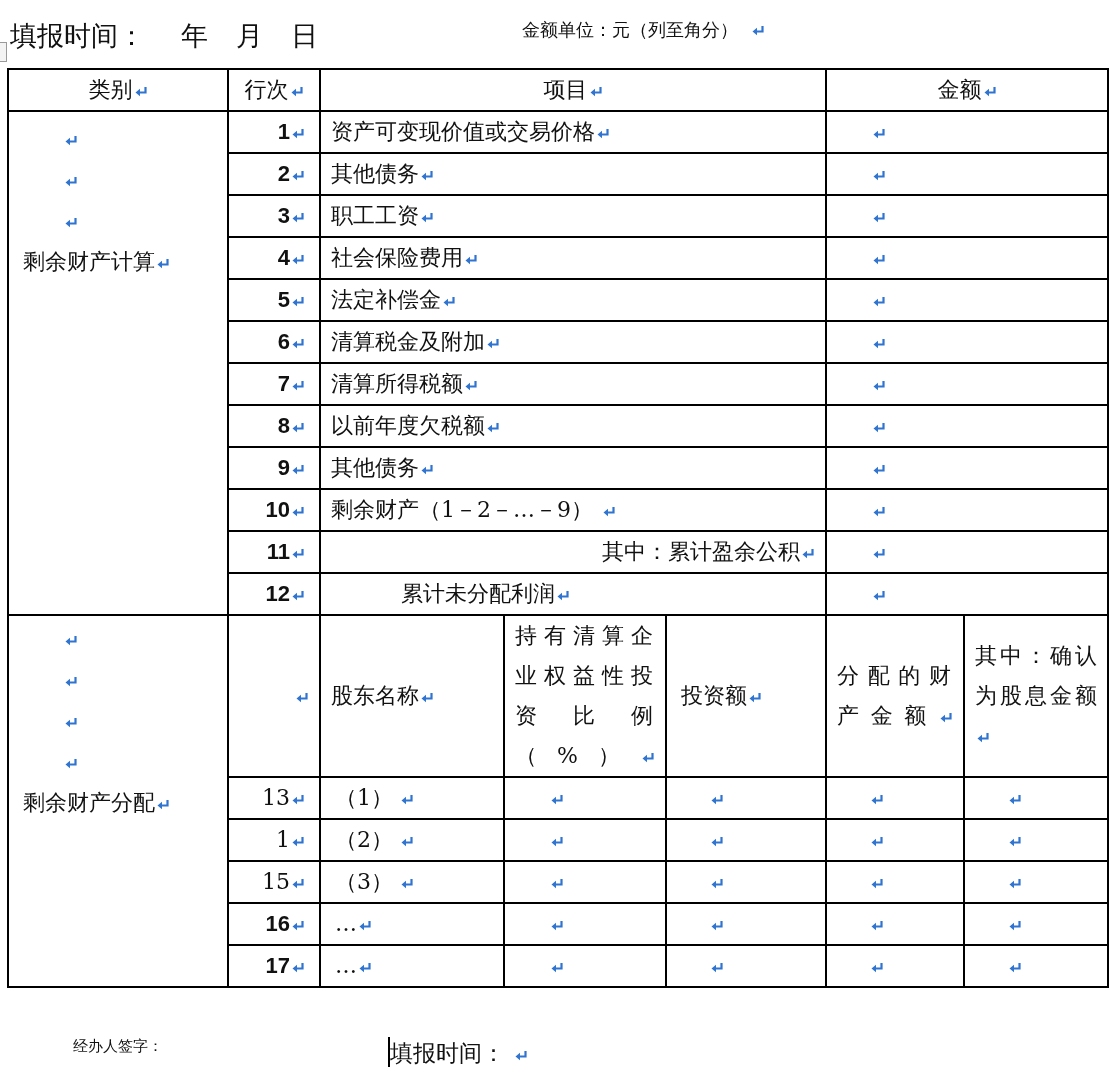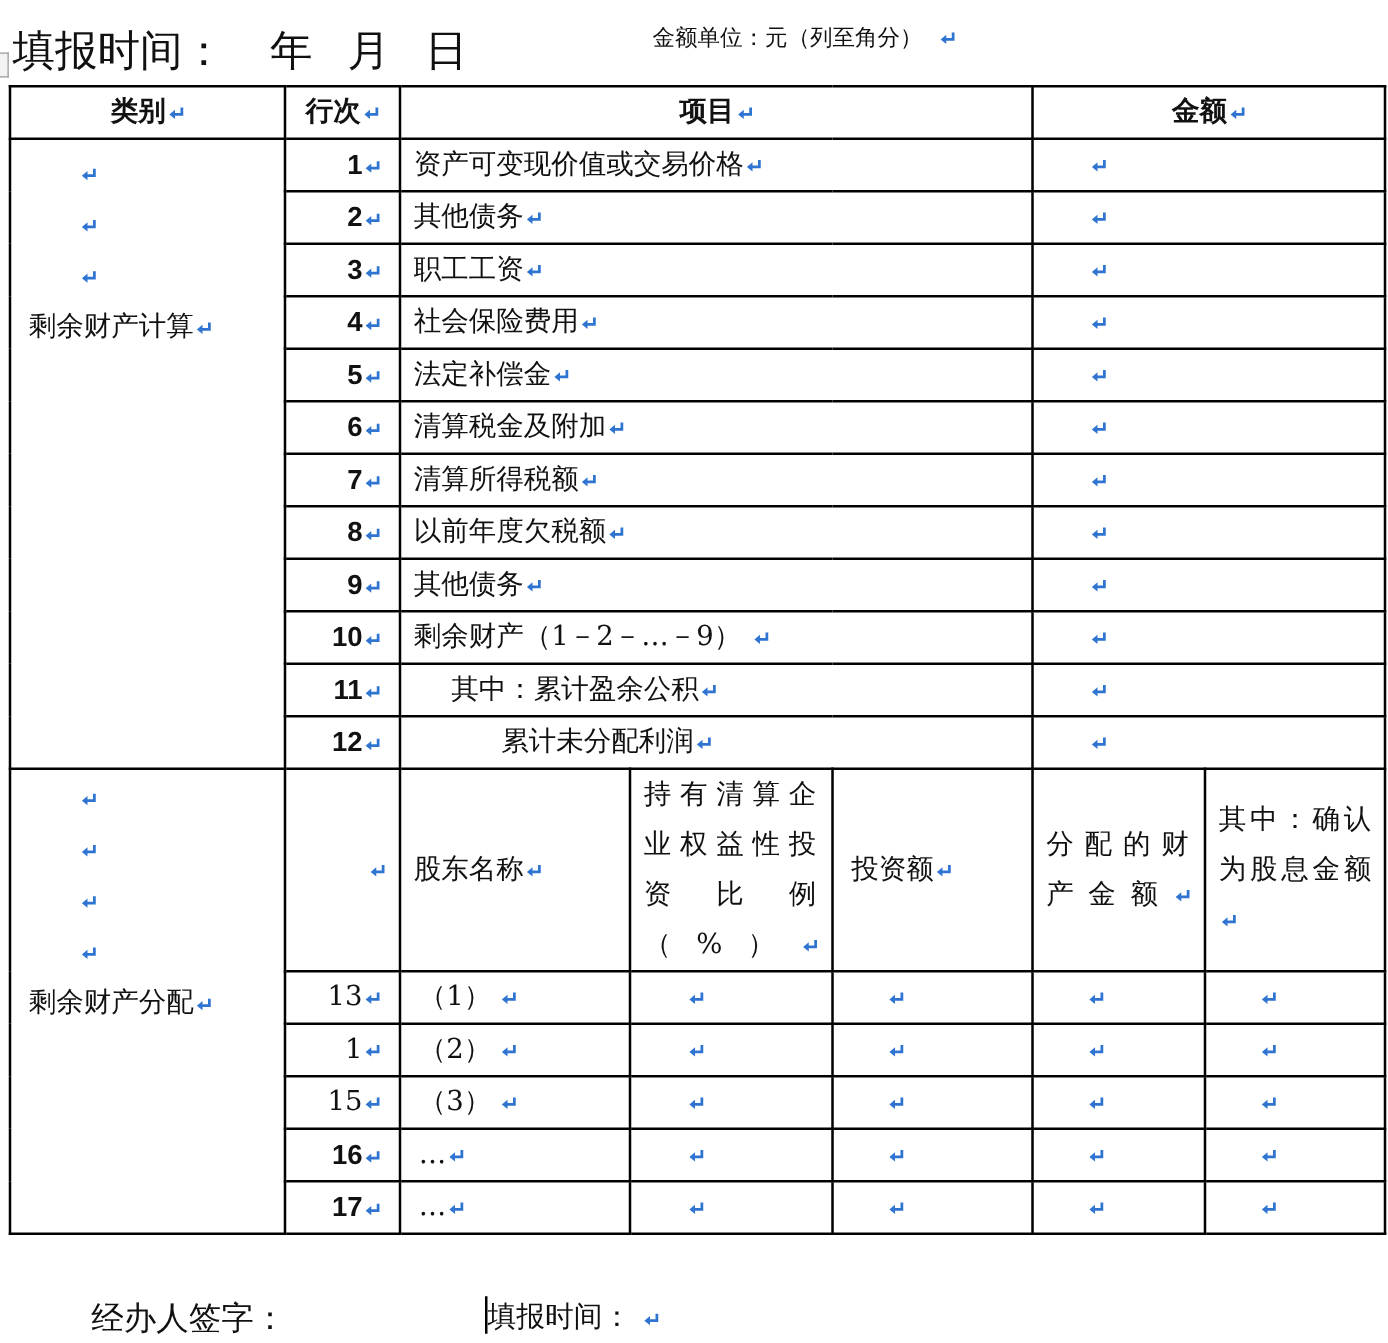--- a/index.html
+++ b/index.html
@@ -6,51 +6,51 @@
   body {
     width: 1110px; height: 1074px; position: relative; overflow: hidden;
     font-family: "DejaVu Serif", "Liberation Serif", serif;
     color: #111111;
   }
   .pm {
     display: inline-block; width: 13px; height: 12px; vertical-align: -1px;
     margin-left: 2px;
   }
   .pm svg { display: block; }
-  .header-left { position: absolute; left: 10px; top: 18px; font-size: 34px; }
+  .header-left { position: absolute; left: 10px; top: 18px; font-size: 27px; }
   .header-right { position: absolute; left: 522px; top: 18px; font-size: 18px; }
   .table-handle {
     position: absolute; left: 0; top: 42px; width: 6px; height: 18px;
     border: 1px solid #9a9a9a; border-left: none; background: #f3f3f3;
   }
   table.form {
     position: absolute; left: 7px; top: 68px;
     border-collapse: collapse; table-layout: fixed;
     width: 1100px;
     font-size: 22px;
   }
   table.form td {
     border: 2.5px solid #000;
     padding: 0 10px;
     vertical-align: middle;
     height: 40px;
     line-height: 40px;
     overflow: hidden;
   }
-  .hdr td { height: 59px; text-align: center; font-family: "DejaVu Sans", "Liberation Sans", sans-serif; font-weight: 700; }
+  .hdr td { height: 59px; text-align: center; font-family: "DejaVu Sans", "Liberation Sans", sans-serif; font-weight: 400; }
   .num { text-align: right; font-family: "Liberation Sans", "DejaVu Sans", sans-serif; font-weight: bold; padding-right: 14px !important; }
   .num-serif { font-family: "DejaVu Serif", "Liberation Serif", serif; font-weight: normal; }
   .cat { vertical-align: top !important; padding-top: 6px !important; line-height: 41px !important; }
   .cat .blank { padding-left: 44px; height: 41px; }
   .amt { padding-left: 44px !important; }
-  .indent1 { padding-left: 40px !important; }
+  .indent1 { padding-left: 40px !important; text-align: right; }
   .indent2 { padding-left: 80px !important; margin-left: 12px; }
   .sub-hdr td { vertical-align: top; line-height: 41px; padding-top: 2px; height: 158px; }
   .justify { text-align: justify; text-align-last: justify; }
-  .footer-left { position: absolute; left: 73px; top: 1037px; font-size: 26px; }
+  .footer-left { position: absolute; left: 73px; top: 1037px; font-size: 15px; }
   .footer-right { position: absolute; left: 388px; top: 1037px; font-size: 23px; }
   .caret { display: inline-block; width: 2px; height: 30px; background: #000; vertical-align: -6px; margin-right: 0; }
 </style>
 </head>
 <body>
 
 <div class="table-handle"></div>
 
 <div class="header-left">
   <span>填报时间：</span><span style="display:inline-block;width:36px"></span><span>年</span><span style="display:inline-block;width:28px"></span><span>月</span><span style="display:inline-block;width:28px"></span><span>日</span>

